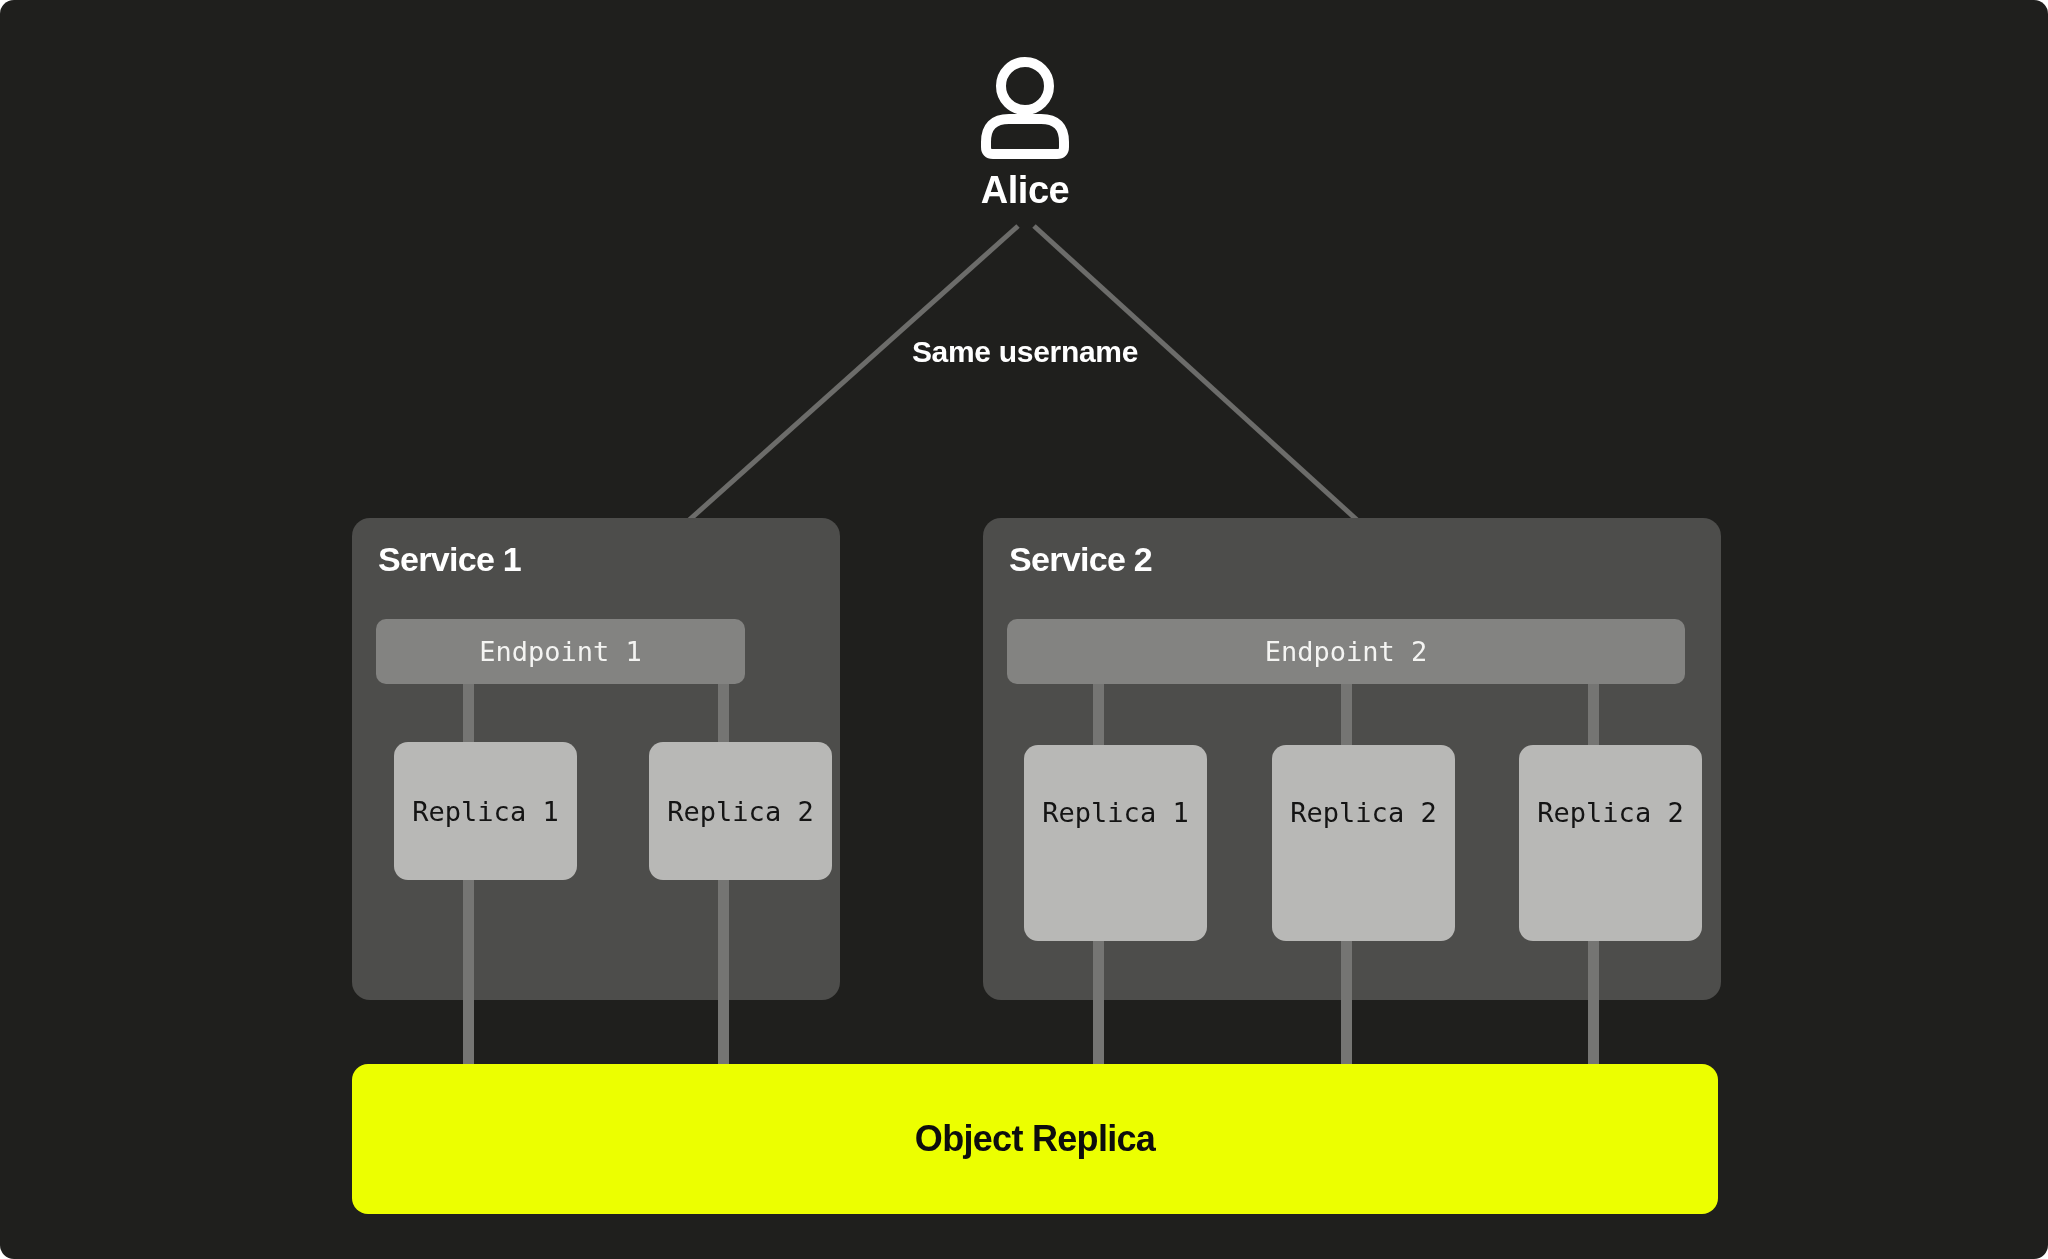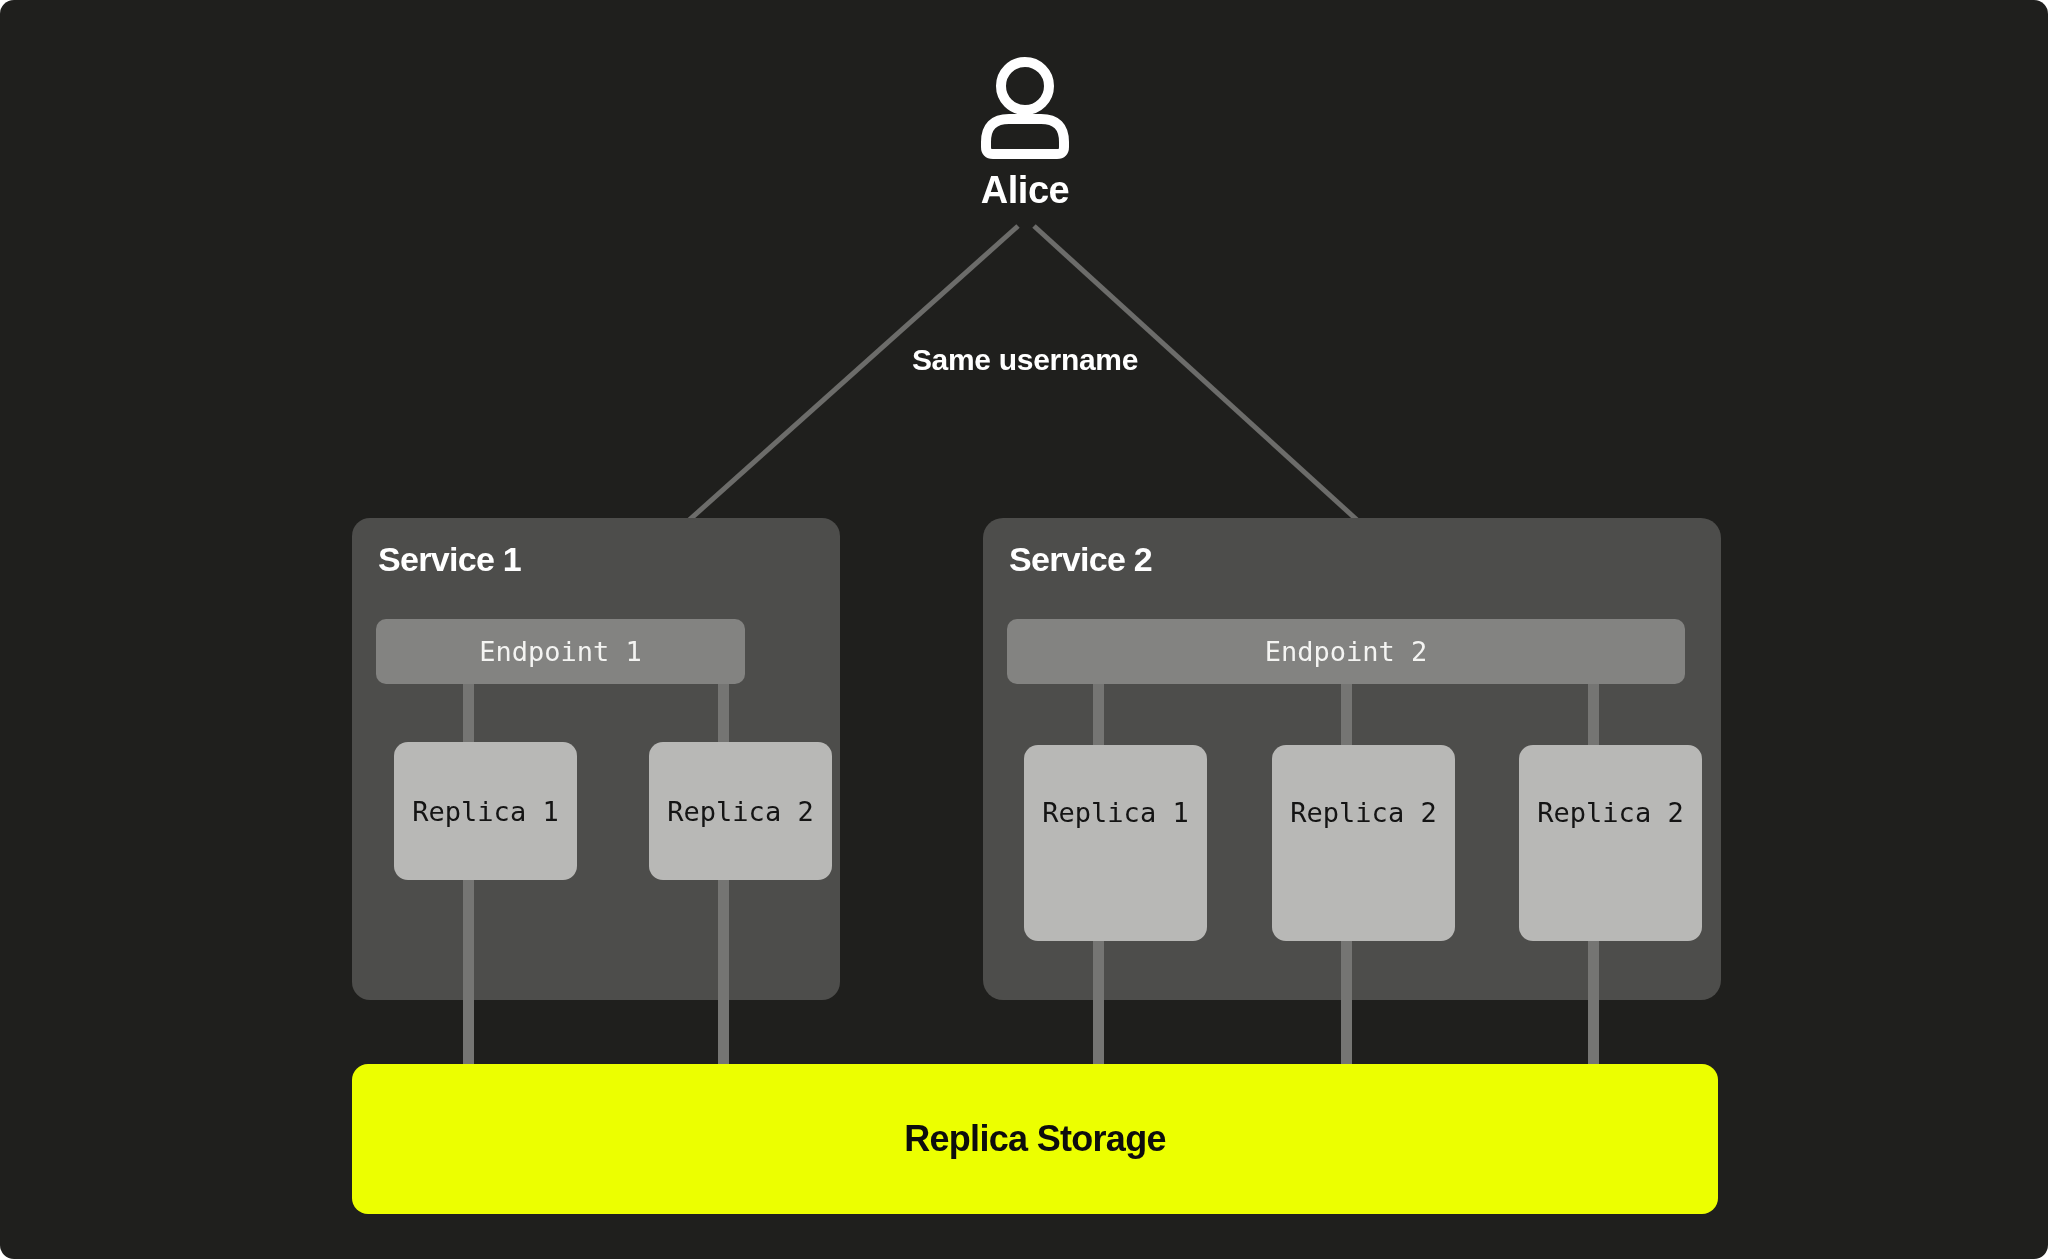--- a/index.html
+++ b/index.html
@@ -39,40 +39,40 @@
     position: absolute;
     left: 0; top: 0;
     width: 2048px; height: 1259px;
     pointer-events: none;
   }
 
   
   .annotation {
     position: absolute;
     left: 825px;
-    top: 340px;
+    top: 332px;
     width: 400px;
     text-align: center;
     color: #ffffff;
     font-size: 30px;
     font-weight: bold;
     line-height: 40px;
     letter-spacing: -0.3px;
   }
 
   
   .service {
     position: absolute;
     top: 518px;
     height: 482px;
     background: #4D4D4B;
     border-radius: 18px;
   }
   .service-1 { left: 352px; width: 488px; }
-  .service-2 { left: 983px; width: 738px; border-radius: 20px; }
+  .service-2 { left: 983px; width: 738px; }
 
   .service-title {
     position: absolute;
     left: 26px;
     top: 22px;
     color: #ffffff;
     font-size: 34px;
     font-weight: bold;
     letter-spacing: -0.7px;
   }
@@ -205,16 +205,16 @@
     <div class="replica s2-r3">Replica 2</div>
   </div>
 
   <div class="connector c1"></div>
   <div class="connector c2"></div>
   <div class="connector c3"></div>
   <div class="connector c4"></div>
   <div class="connector c5"></div>
 
   <div class="storage">
-    <div class="storage-label">Replica Storage</div>
+    <div class="storage-label">Object Replica</div>
   </div>
 
 </div>
 
 </body></html>

